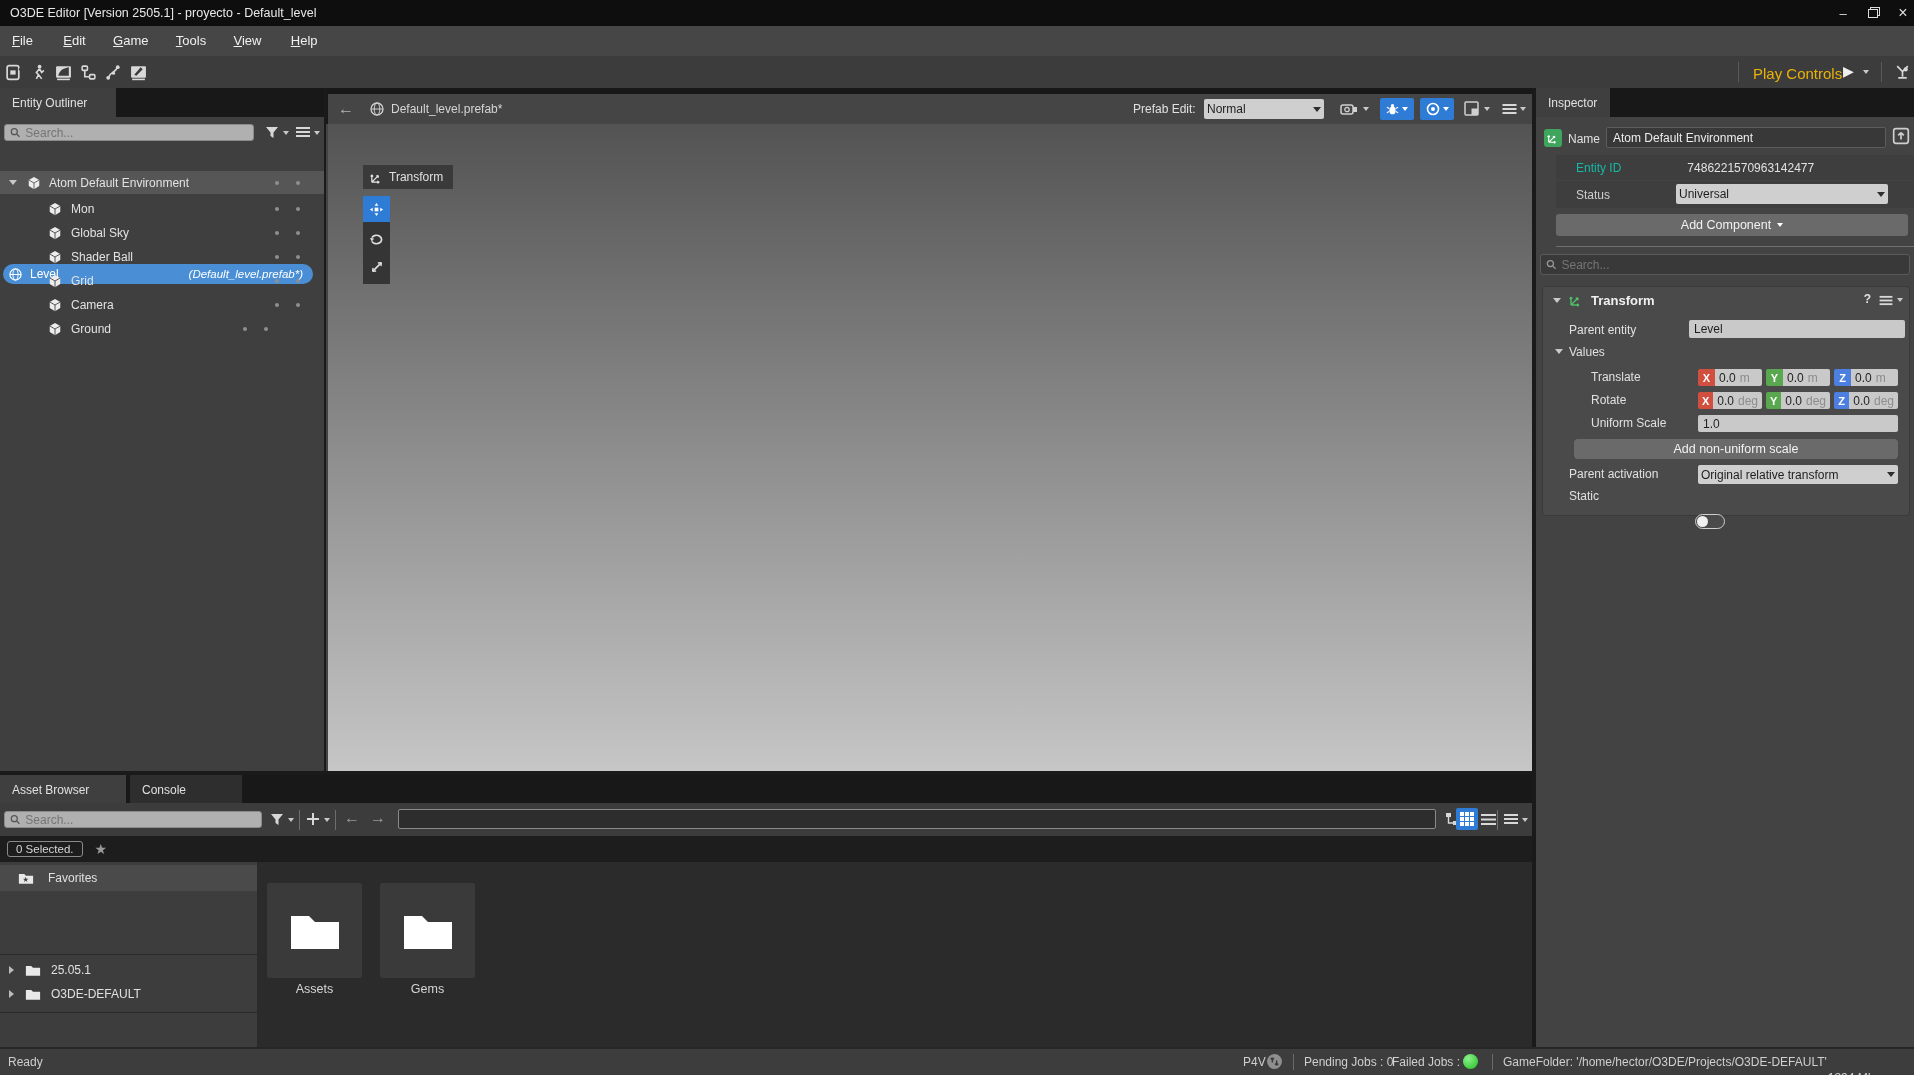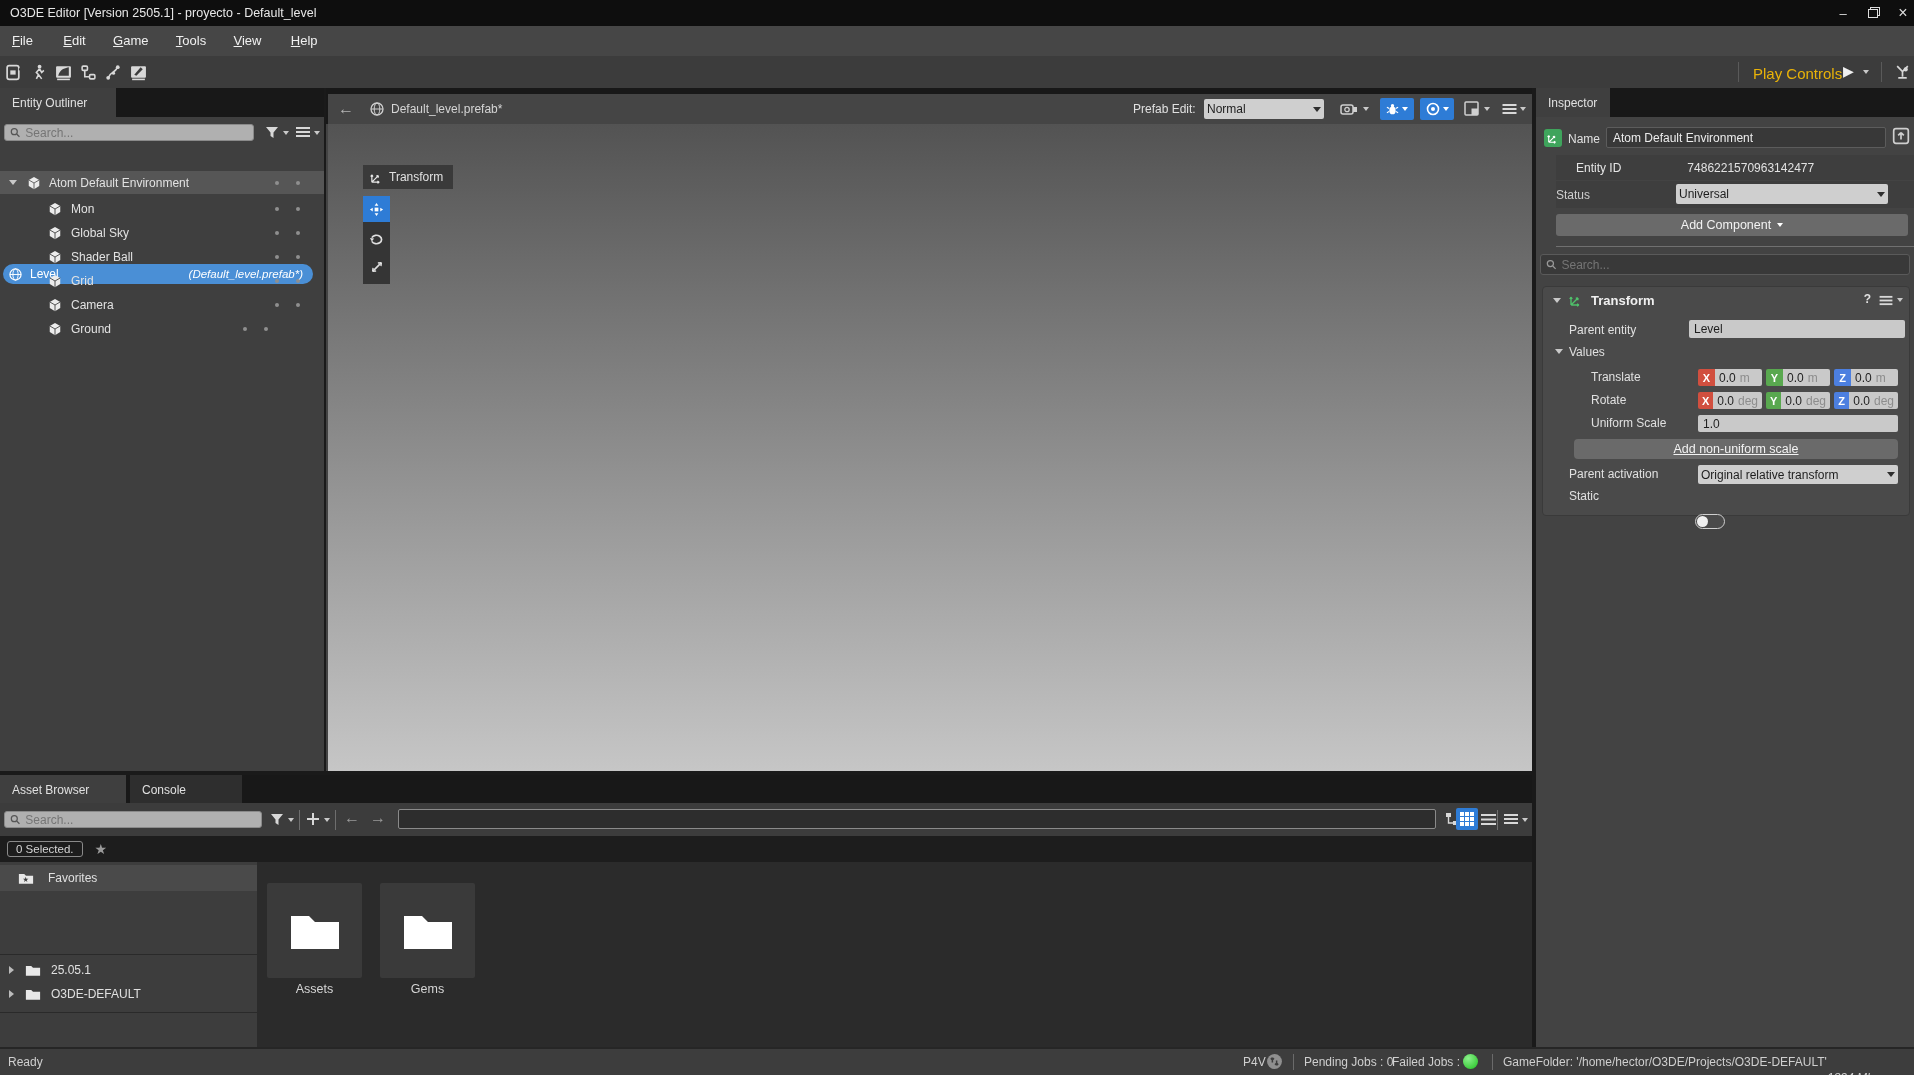--- a/index.html
+++ b/index.html
@@ -363,25 +363,25 @@
         </svg>
     </div>
     <span class="abs" style="left:32px; top:15px; color:#e0e0e0;">Name</span>
     <input class="abs" style="left: 70px; top: 10px; width: 280px; height: 21px; background: rgb(56, 56, 56); border: 1px solid rgb(92, 92, 92); border-radius: 2px; color: rgb(236, 236, 236); font-size: 12px; padding: 0px 6px; font-family: &quot;Liberation Sans&quot;, sans-serif;" value="Atom Default Environment">
     <svg class="abs" style="left:356px; top:10px; width:18px; height:18px;" viewBox="0 0 16 16">
         <rect x="1.5" y="1.5" width="13" height="13" rx="2" fill="none" stroke="#cfcfcf" stroke-width="1.5"></rect>
         <path d="M8 11 V5 M8 5 L5.5 7.5 M8 5 L10.5 7.5" stroke="#cfcfcf" stroke-width="1.5" fill="none"></path>
       </svg>
 
     <div class="abs ins-row" style="left:20px; top:38px; width:358px; height:25px;">
-      <span style="margin-left:20px; color:#e5e5e5;">Entity ID</span>
+      <span style="margin-left:20px; color:#14b8a6;">Entity ID</span>
       <span style="margin-left:66px; color:#e2e2e2;">7486221570963142477</span>
     </div>
     <div class="abs ins-row" style="left:20px; top:64px; width:358px; height:27px;">
-      <span style="color:#cfcfcf;text-align:center;">Status</span>
+      <span style="margin-left:20px; color:#cfcfcf;text-align:center;">Status</span>
       <div class="ddl-light" style="position:absolute; left:120px; top:3px; width:212px; height:20px;">
         <span>Universal</span>
         <span class="caret-down dark"></span>
       </div>
     </div>
     <div class="abs graybtn" style="left:20px; top:97px; width:352px; height:22px;">
       <span>Add Component</span>
       <span class="caret-down small" style="border-top-color:#fff;"></span>
     </div>
     <div class="abs" style="left:20px; top:129px; width:358px; height:1px; background:#707070;"></div>
@@ -461,21 +461,21 @@
           <span>0.0</span>
           <span class="axis-unit">deg</span>
         </span>
     </div>
 
     <span class="abs" style="left:48px; top:129px; color:#e0e0e0;">Uniform Scale</span>
     <div class="abs field-light" style="left:155px; top:128px; width:200px; height:17px;">
         <span>1.0</span>
       </div>
 
-    <div class="abs graybtn" style="left:31px; top:152px; width:324px; height:20px; border-radius:4px;text-decoration:underline;">
+    <div class="abs graybtn" style="left:31px; top:152px; width:324px; height:20px; border-radius:4px;">
         <span>Add non-uniform scale</span>
       </div>
 
     <span class="abs" style="left:26px; top:180px; color:#e0e0e0;">Parent activation</span>
     <div class="abs ddl-light" style="left:155px; top:178px; width:200px; height:19px;">
       <span>Original relative transform</span>
       <span class="caret-down dark"></span>
     </div>
 
     <span class="abs" style="left:26px; top:202px; color:#e0e0e0;">Static</span>

